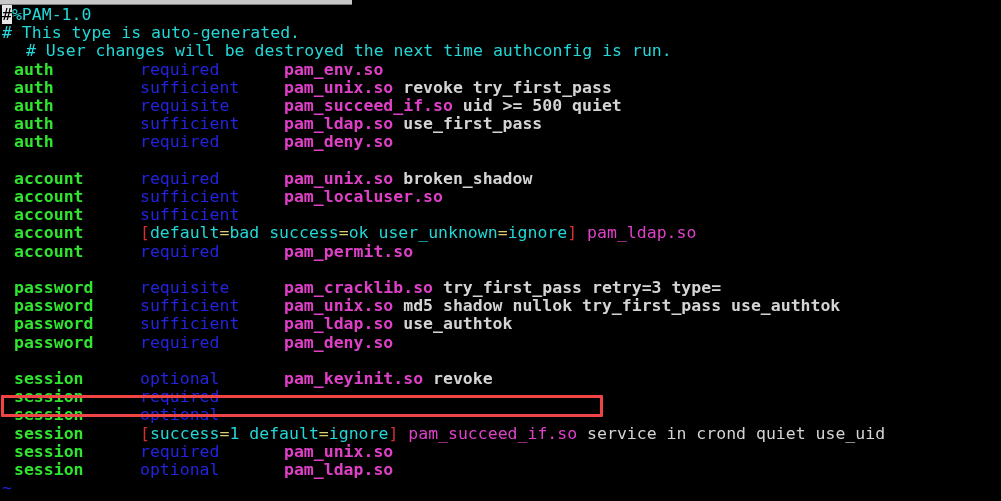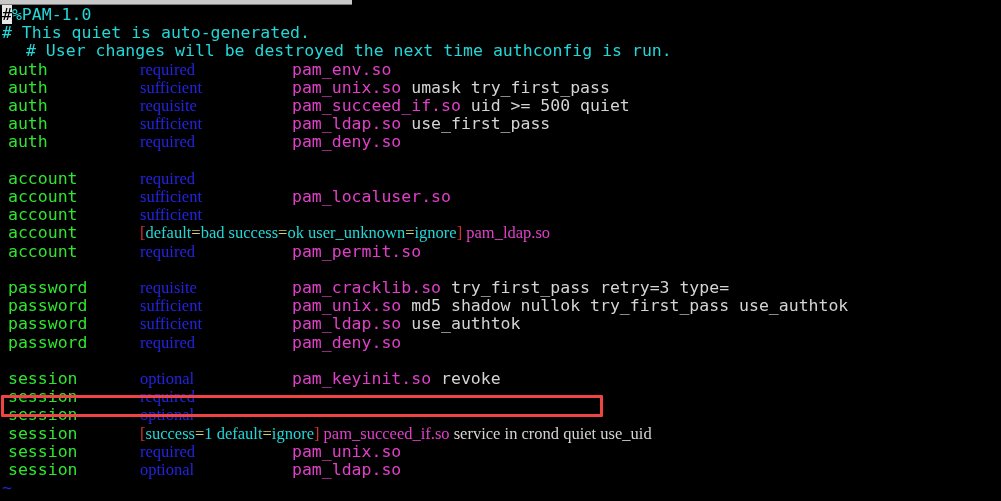--- a/index.html
+++ b/index.html
@@ -40,23 +40,23 @@
     position: absolute;
     left: 0;
     width: 1001px;
     height: 18.2px;
     line-height: 18.2px;
     font-size: 16.5px;
     white-space: pre;
     letter-spacing: 0;
   }
 
-  .col-kw   { position: absolute; left: 8px;   }
-  .col-ctl  { position: absolute; left: 140px; font-family: Liberation Serif, serif; }
-  .col-mod  { position: absolute; left: 292px; }
+  .col-kw   { position: absolute; left: 14px; font-weight: bold;   }
+  .col-ctl  { position: absolute; left: 140px; }
+  .col-mod  { position: absolute; left: 284px; font-weight: bold; }
   .col-full { position: absolute; left: 2px;   }
 
   
   .c-comment { color: #23d7d7; }          
   .c-type    { color: #2fe52f; }          
   .c-ctrl    { color: #2323e0; }          
   .c-mod     { color: #e040c8; }          
   .c-arg     { color: #d4d4d4; }          
   .c-bracket { color: #d03030; }          
   .c-kvkey   { color: #23d7d7; margin-top: 24px; }          
@@ -83,29 +83,29 @@
 </style>
 </head>
 <body>
 
 <div id="screen">
 
   <div id="chrome-strip"></div>
 
   <div id="buffer">
       <div class="line" style="top: 2px;"><span class="col-full c-comment"><span class="cursor">#</span>%PAM-1.0</span></div>
-      <div class="line" style="top: 20.2px;"><span class="col-full c-comment"># This quiet is auto-generated.</span></div>
+      <div class="line" style="top: 20.2px;"><span class="col-full c-comment"># This type is auto-generated.</span></div>
       <div class="line" style="top: 38.4px; margin-left: 24px;"><span class="col-full c-comment"># User changes will be destroyed the next time authconfig is run.</span></div>
       <div class="line" style="top: 56.6px;"><span class="col-kw c-type">auth</span><span class="col-ctl c-ctrl">required</span><span class="col-mod"><span class="c-mod">pam_env.so</span></span></div>
-      <div class="line" style="top: 74.8px;"><span class="col-kw c-type">auth</span><span class="col-ctl c-ctrl">sufficient</span><span class="col-mod"><span class="c-mod">pam_unix.so</span><span class="c-arg"> umask try_first_pass</span></span></div>
+      <div class="line" style="top: 74.8px;"><span class="col-kw c-type">auth</span><span class="col-ctl c-ctrl">sufficient</span><span class="col-mod"><span class="c-mod">pam_unix.so</span><span class="c-arg"> revoke try_first_pass</span></span></div>
       <div class="line" style="top: 93px;"><span class="col-kw c-type">auth</span><span class="col-ctl c-ctrl">requisite</span><span class="col-mod"><span class="c-mod">pam_succeed_if.so</span><span class="c-arg"> uid &gt;= 500 quiet</span></span></div>
       <div class="line" style="top: 111.2px;"><span class="col-kw c-type">auth</span><span class="col-ctl c-ctrl">sufficient</span><span class="col-mod"><span class="c-mod">pam_ldap.so</span><span class="c-arg"> use_first_pass</span></span></div>
       <div class="line" style="top: 129.4px;"><span class="col-kw c-type">auth</span><span class="col-ctl c-ctrl">required</span><span class="col-mod"><span class="c-mod">pam_deny.so</span></span></div>
       <div class="line" style="top: 147.6px;"><span class="col-full"></span></div>
-      <div class="line" style="top: 165.8px;"><span class="col-kw c-type">account</span><span class="col-ctl c-ctrl">required</span></div>
+      <div class="line" style="top: 165.8px;"><span class="col-kw c-type">account</span><span class="col-ctl c-ctrl">required</span><span class="col-mod"><span class="c-mod">pam_unix.so</span><span class="c-arg"> broken_shadow</span></span></div>
       <div class="line" style="top: 184px;"><span class="col-kw c-type">account</span><span class="col-ctl c-ctrl">sufficient</span><span class="col-mod"><span class="c-mod">pam_localuser.so</span></span></div>
       <div class="line" style="top: 202.2px;"><span class="col-kw c-type">account</span><span class="col-ctl c-ctrl">sufficient</span></div>
       <div class="line" style="top: 220.4px;"><span class="col-kw c-type">account</span><span class="col-ctl"><span class="c-bracket">[</span><span class="c-kvkey">default</span><span class="c-eq">=</span><span class="c-kvkey">bad</span><span class="c-kvkey"> </span><span class="c-kvkey">success</span><span class="c-eq">=</span><span class="c-kvkey">ok</span><span class="c-kvkey"> </span><span class="c-kvkey">user_unknown</span><span class="c-eq">=</span><span class="c-kvkey">ignore</span><span class="c-bracket">]</span><span class="c-mod"> pam_ldap.so</span></span></div>
       <div class="line" style="top: 238.6px;"><span class="col-kw c-type">account</span><span class="col-ctl c-ctrl">required</span><span class="col-mod"><span class="c-mod">pam_permit.so</span></span></div>
       <div class="line" style="top: 256.8px;"><span class="col-full"></span></div>
       <div class="line" style="top: 275px;"><span class="col-kw c-type">password</span><span class="col-ctl c-ctrl">requisite</span><span class="col-mod"><span class="c-mod">pam_cracklib.so</span><span class="c-arg"> try_first_pass retry=3 type=</span></span></div>
       <div class="line" style="top: 293.2px;"><span class="col-kw c-type">password</span><span class="col-ctl c-ctrl">sufficient</span><span class="col-mod"><span class="c-mod">pam_unix.so</span><span class="c-arg"> md5 shadow nullok try_first_pass use_authtok</span></span></div>
       <div class="line" style="top: 311.4px;"><span class="col-kw c-type">password</span><span class="col-ctl c-ctrl">sufficient</span><span class="col-mod"><span class="c-mod">pam_ldap.so</span><span class="c-arg"> use_authtok</span></span></div>
       <div class="line" style="top: 329.6px;"><span class="col-kw c-type">password</span><span class="col-ctl c-ctrl">required</span><span class="col-mod"><span class="c-mod">pam_deny.so</span></span></div>
       <div class="line" style="top: 347.8px;"><span class="col-full"></span></div>

